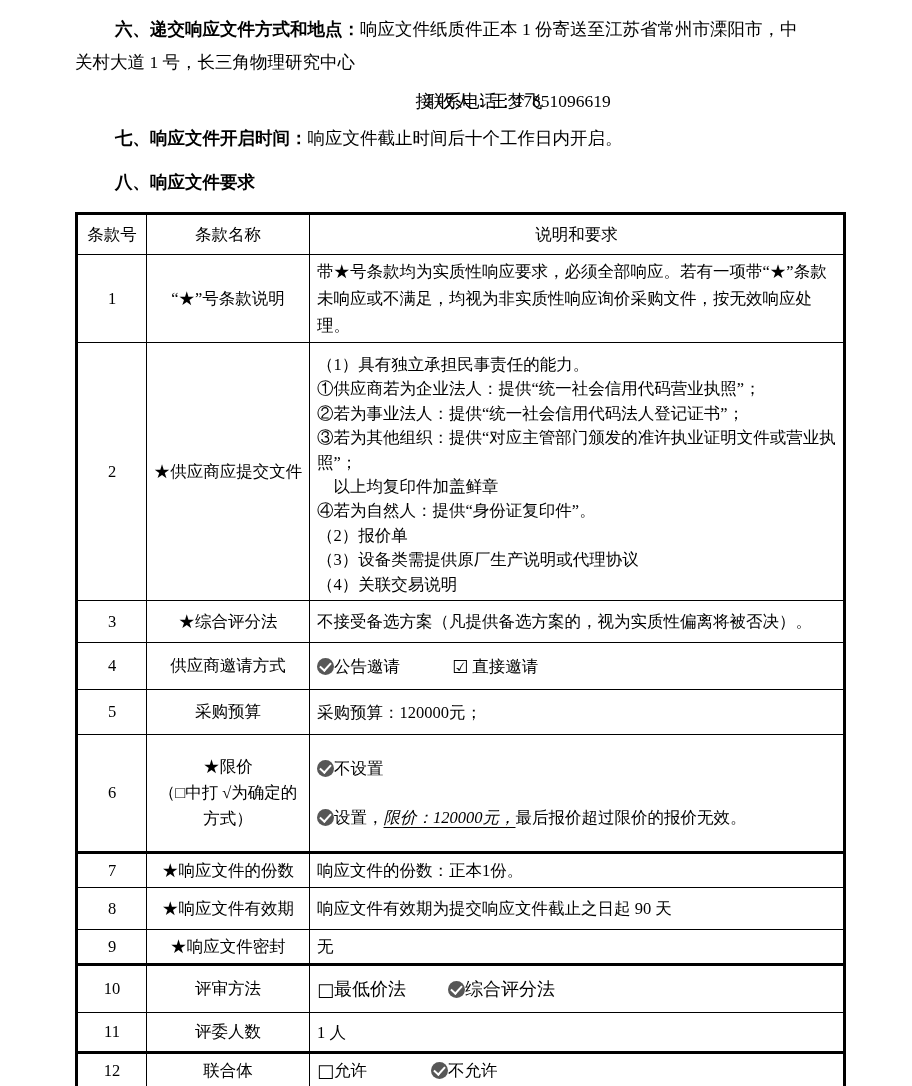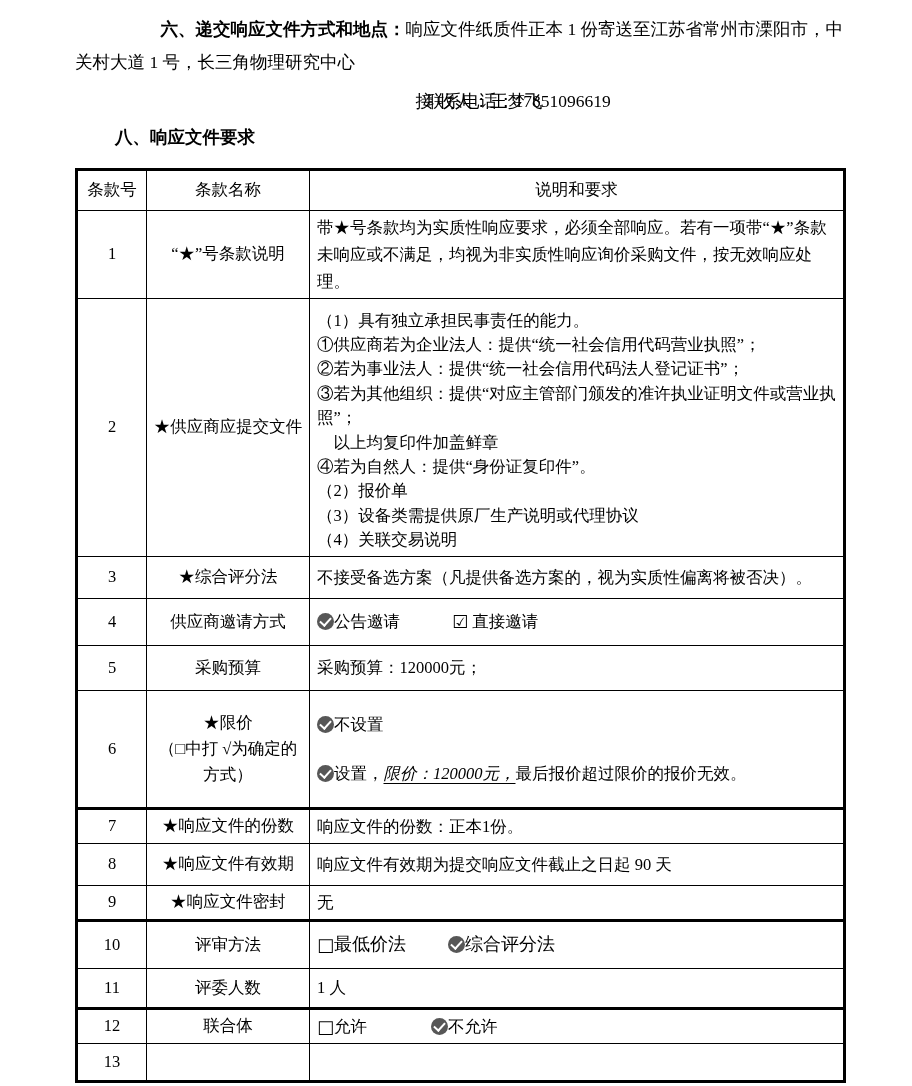--- a/index.html
+++ b/index.html
@@ -5,21 +5,21 @@
   html,body{margin:0;padding:0;background:#fff;}
   body{
     width:912px;height:1086px;
     font-family:"Liberation Serif","DejaVu Serif",serif;
     color:#000;overflow:hidden;
   }
   .page{padding:13px 69px 0 75px;}
 
   
   .para{font-size:17.5px;line-height:33px;margin:0;}
-  .indent{text-indent:40px;text-align:right;}
+  .indent{text-indent:40px;}
   .bold-label{font-weight:bold;font-family:"Liberation Sans","DejaVu Sans",sans-serif;}
   .recv{position:relative;margin-top:9px;font-size:17.5px;line-height:26px;padding-left:40px;text-align:center;}
   .phone{position:absolute;left:352px;top:0;}
   .sec7{margin-top:11px;font-size:17.5px;line-height:26px;padding-left:40px;}
   .sec8{margin-top:10px;font-size:17.5px;line-height:26px;padding-left:40px;}
 
   
   table.req{
     border-collapse:collapse;table-layout:fixed;
     width:768px;margin-top:12px;
@@ -70,20 +70,21 @@
 <div class="page">
 
   <p class="para indent"><span class="bold-label">六、递交响应文件方式和地点：</span><span>响应文件纸质件正本 1 份寄送至江苏省常州市溧阳市，中</span></p>
   <p class="para">关村大道 1 号，长三角物理研究中心</p>
 
   <div class="recv">
     <span>接 收人：王梦飞</span>
     <span class="phone">联系电话：17851096619</span>
   </div>
 
+  <p class="sec7"><span class="bold-label">七、响应文件开启时间：</span><span>响应文件截止时间后十个工作日内开启。</span></p>
 
   <p class="sec8"><span class="bold-label">八、响应文件要求</span></p>
 
   <table class="req">
     <colgroup>
         <col style="width:70px">
         <col style="width:163px">
         <col style="width:535px">
       </colgroup>
     <thead>

